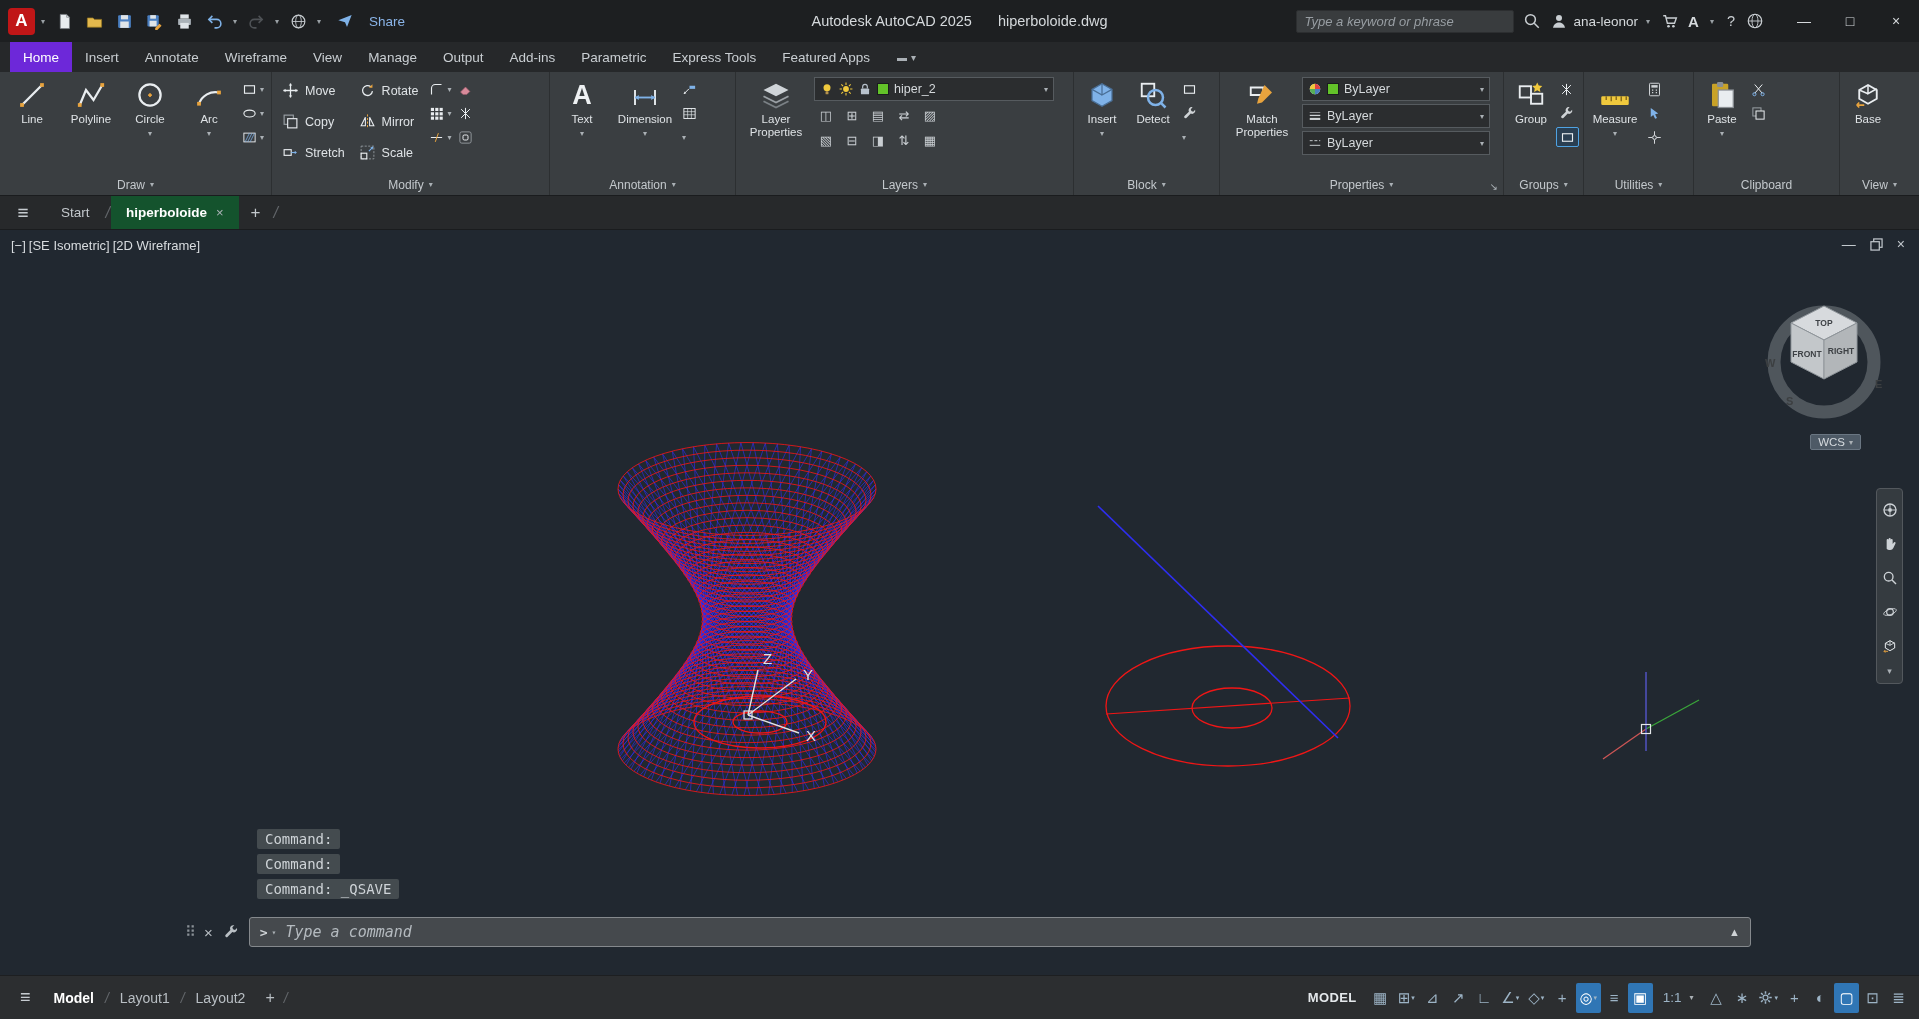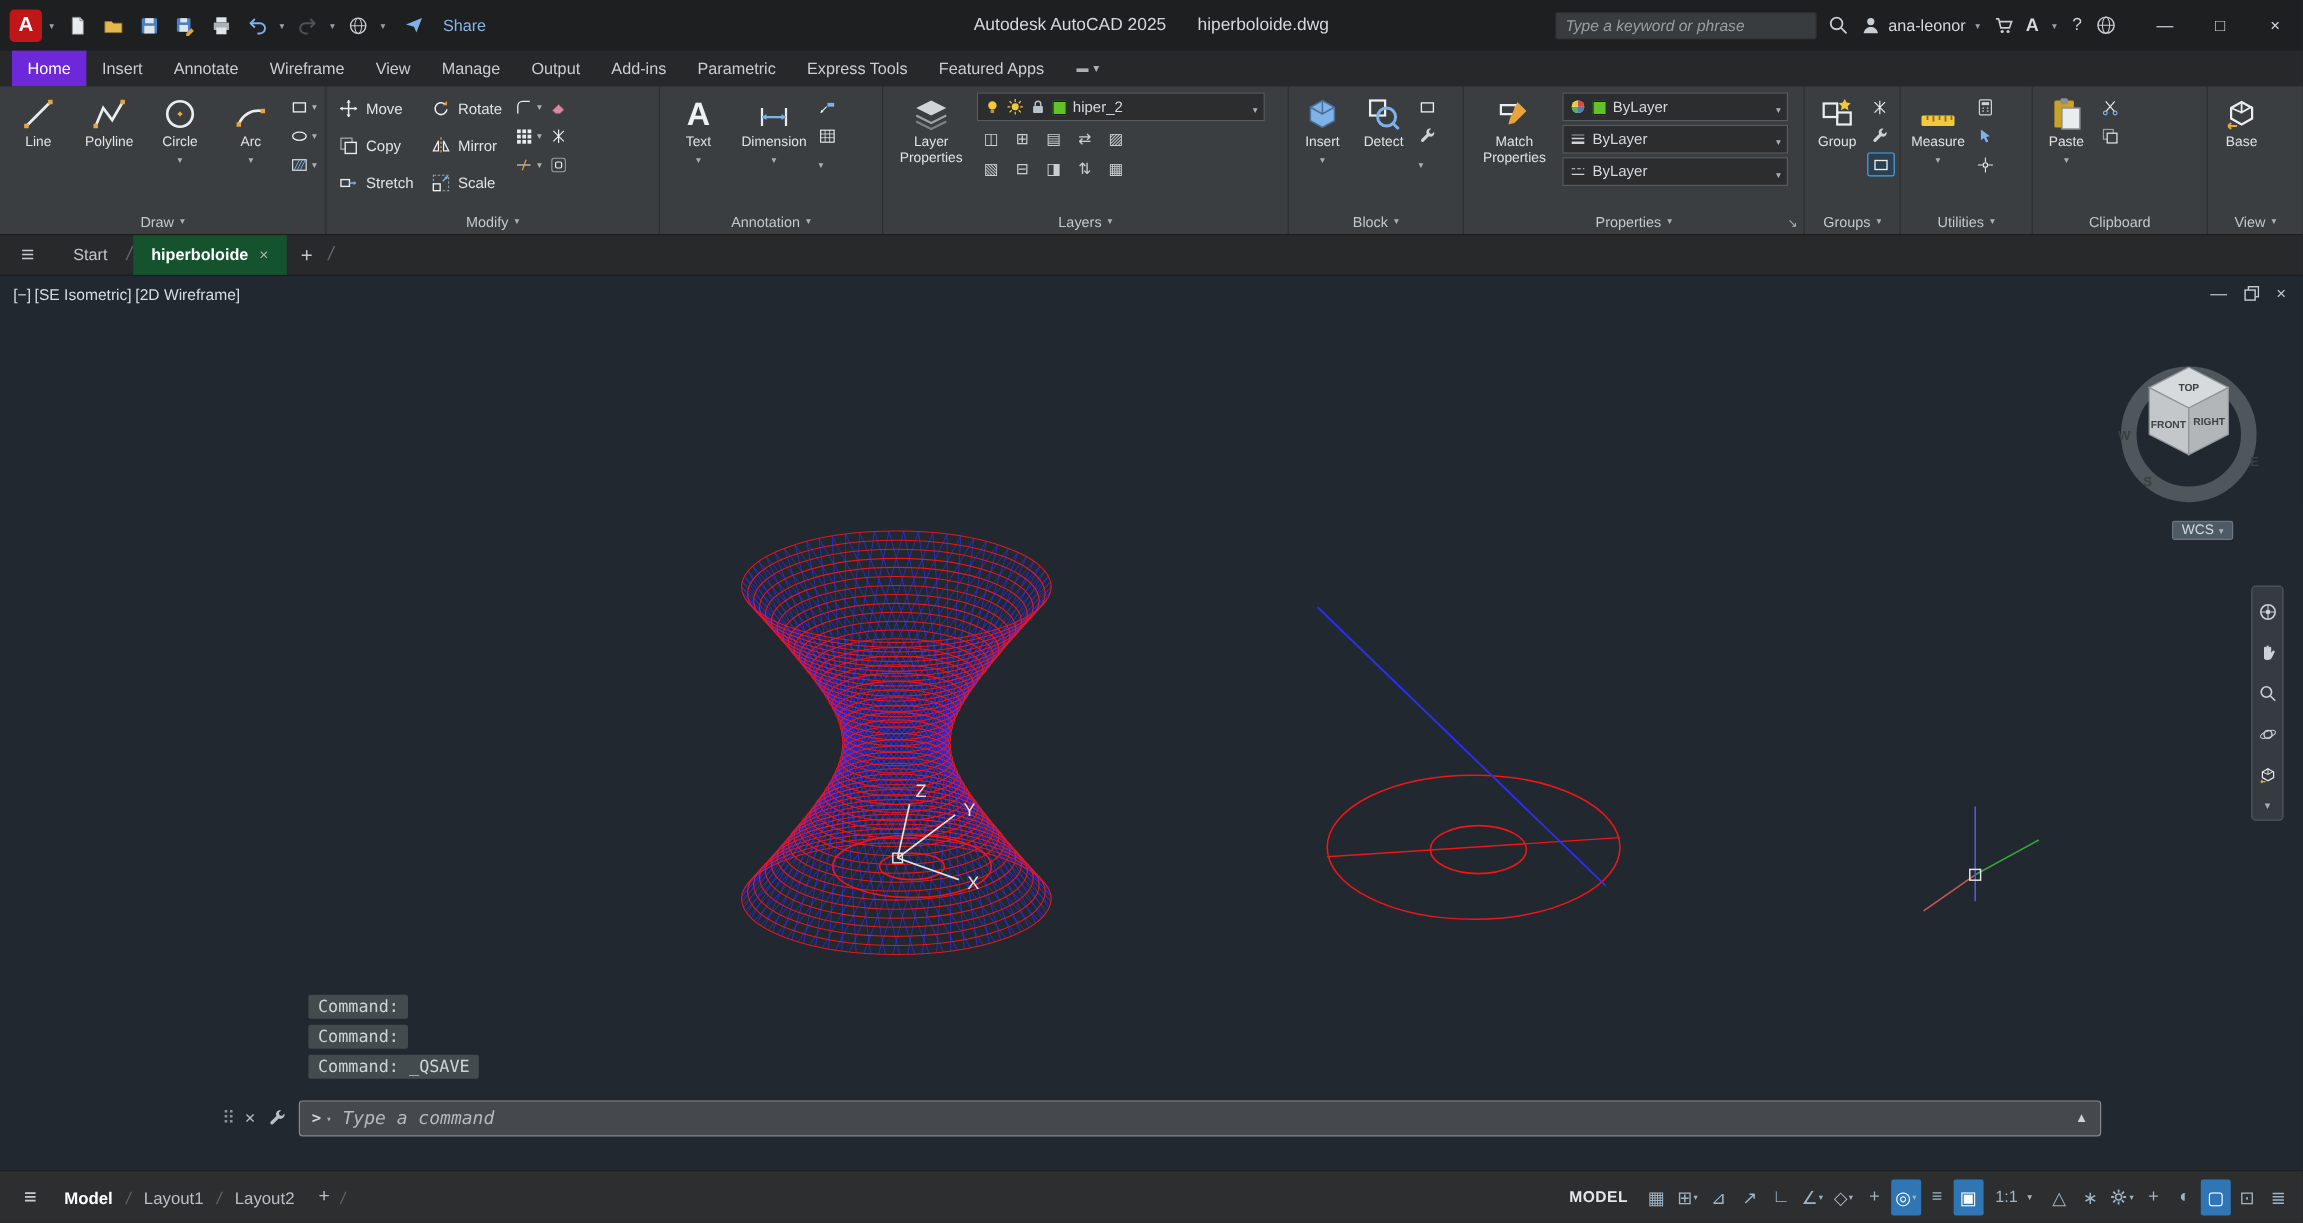--- a/index.html
+++ b/index.html
@@ -51,21 +51,21 @@
 .bigbtn{display:flex;flex-direction:column;align-items:center;width:58px;padding-top:5px;
   gap:3px;font-size:11.5px;line-height:1.15;text-align:center;color:#dfe3e6}
 .bigbtn .ic30{width:30px;height:30px}
 .medbtn{display:flex;align-items:center;gap:6px;height:31px;padding:0 7px;font-size:12.5px;color:#dfe3e6}
 .medbtn svg{width:17px;height:17px;flex:0 0 auto}
 .minicol{display:flex;flex-direction:column;justify-content:flex-start;gap:4px;padding-top:4px}
 .smallrow{display:flex;align-items:center;gap:3px;height:20px;padding:0 3px;color:#cfd3d6}
 .smallrow svg{width:15px;height:15px}
 .textA{font:bold 27px/30px "Liberation Sans",sans-serif;color:#eef1f3}
 .launcher{position:absolute;right:5px;bottom:3px;font-size:10px;color:#aab0b5}
-.dd{display:flex;align-items:flex-end;gap:5px;background:#2b2d2f;border:1px solid #565b5f;
+.dd{display:flex;align-items:center;gap:5px;background:#2b2d2f;border:1px solid #565b5f;
   height:24px;padding:4px 5px;font-size:12.5px;color:#d5d9dc}
 .dd svg{width:14px;height:14px;flex:0 0 auto}
 .ddcaret{margin-left:auto;font-size:8px;color:#aab0b5}
 .swatch{width:12px;height:12px;border:1px solid #1a1c1e;flex:0 0 auto}
 .layers-right{display:flex;flex-direction:column;gap:3px;padding-top:2px}
 .ltool-row{display:flex;gap:2px}
 .ltool{width:24px;height:22px;display:flex;align-items:center;justify-content:center;
   font-size:13px;color:#c9ced2}
 .modgrid{display:grid;grid-template-columns:auto auto;align-content:start}
 .hl{border:1px solid #4fa3e3;background:#2a3f52;border-radius:2px}

